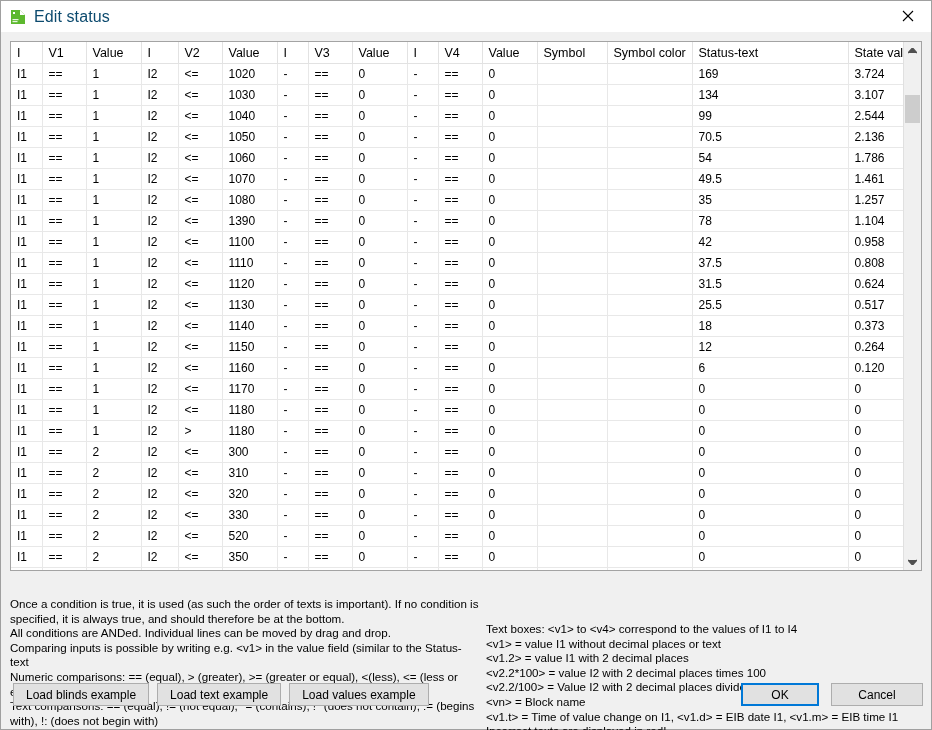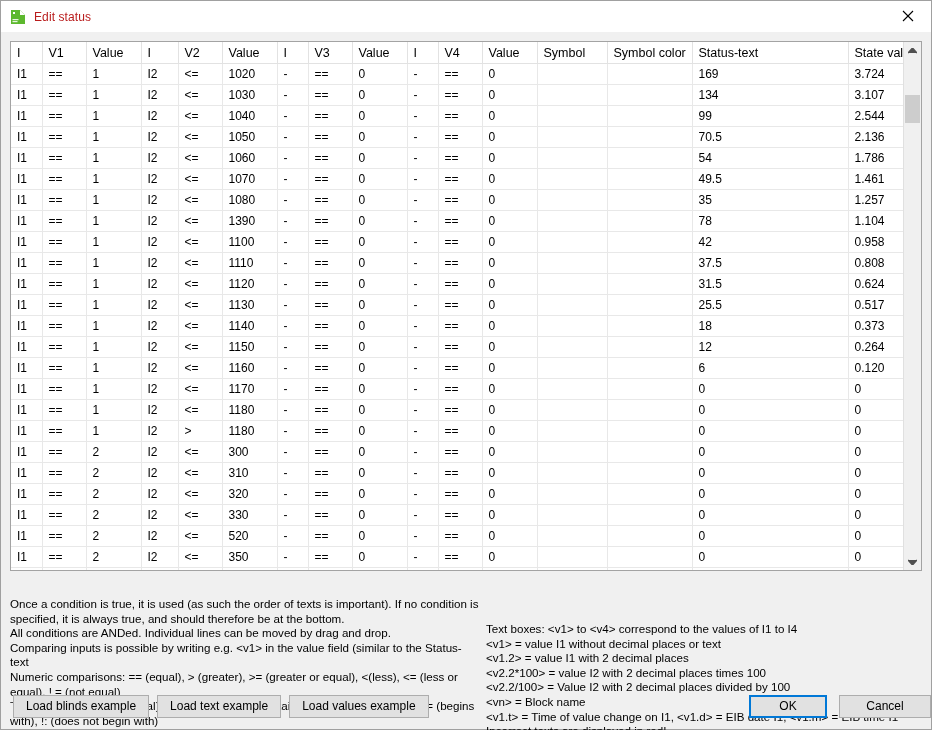--- a/index.html
+++ b/index.html
@@ -37,22 +37,22 @@
   }
   .title-icon {
     width: 16px;
     height: 16px;
     margin-left: 9px;
     margin-right: 8px;
     position: relative;
     flex: 0 0 auto;
   }
   .title-text {
-    font-size: 12px;
-    color: #b91c1c;
+    font-size: 16px;
+    color: #0c4a6e;
     letter-spacing: 0.1px;
   }
   .titlebar-close {
     position: absolute;
     right: 0;
     top: 0;
     width: 46px;
     height: 30px;
     display: flex;
     align-items: center;
@@ -167,21 +167,21 @@
     white-space: pre-wrap;
   }
   .help-left { width: 470px; flex: 0 0 470px; margin-top: 23px; }
   .help-right { flex: 1 1 auto; padding-left: 6px; margin-top: 48px; }
 
   
   .buttonbar {
     margin-top: auto;
     height: 46px;
     display: flex;
-    align-items: center;
+    align-items: flex-start;
     padding: 0 12px 0 12px;
     position: relative;
   }
   .btn {
     background: #e1e1e1;
     border: 1px solid #adadad;
     font-family: "Liberation Sans", sans-serif;
     font-size: 12px;
     color: #000;
     height: 23px;
@@ -189,21 +189,21 @@
     margin-right: 8px;
     cursor: default;
     box-sizing: border-box;
     display: inline-flex;
     align-items: center;
     justify-content: center;
     white-space: nowrap;
   }
   .btn-right-group {
     position: absolute;
-    right: 0;
+    right: 8px;
     display: flex;
   }
   .btn-ok {
     width: 78px;
     border: 2px solid #0078d7;
     background: #e1e1e1;
     margin-right: 12px;
   }
   .btn-cancel {
     width: 92px;

